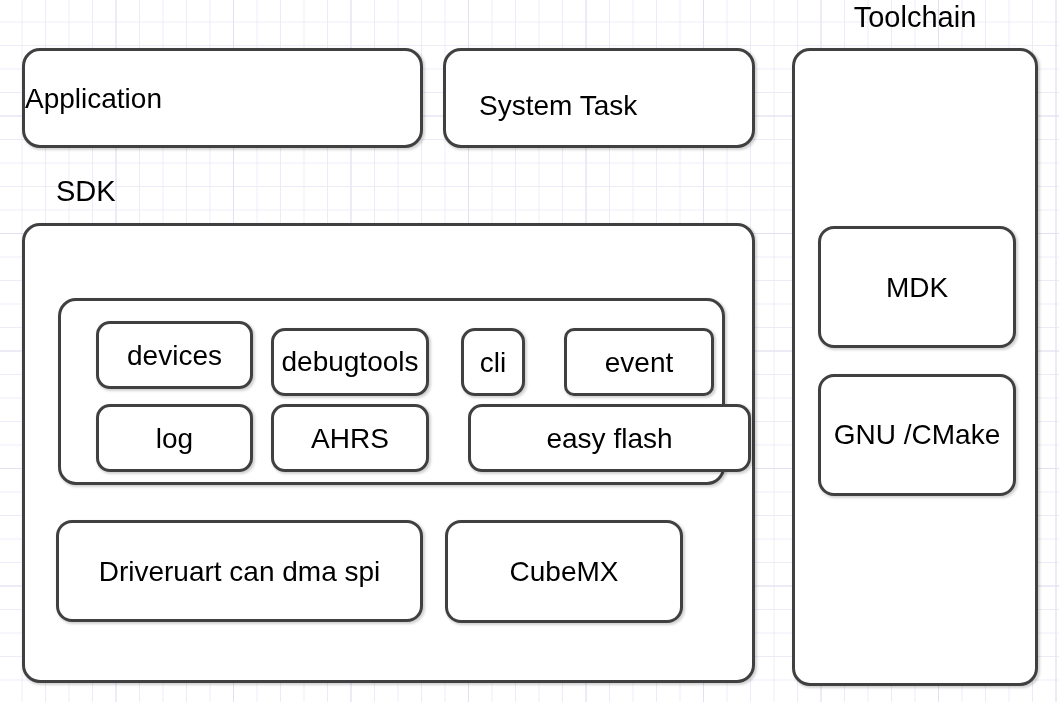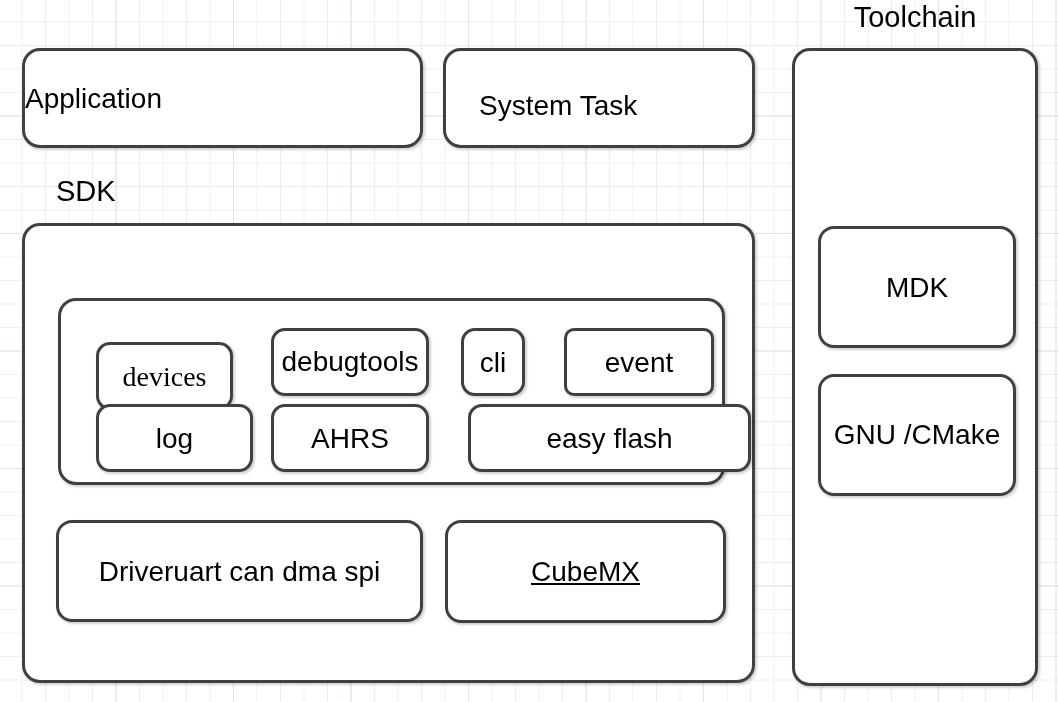--- a/index.html
+++ b/index.html
@@ -64,21 +64,21 @@
     <span>System Task</span>
   </div>
 
   <div class="section-label" style="left:56px; top:177px;">SDK</div>
 
   <div class="box big" style="left:22px; top:223px; width:733px; height:460px; justify-content:flex-start; align-items:flex-start;">
 
 
     <div class="box big" style="left:33px; top:72px; width:667px; height:187px;">
 
-      <div class="box small" style="left:35px; top:41px; width:137px; height:68px;font-family:Liberation Serif, serif;">
+      <div class="box small" style="left:35px; top:20px; width:157px; height:68px;">
         <span>devices</span>
       </div>
 
       <div class="box small lh32" style="left:210px; top:27px; width:158px; height:68px;">
         <span>debug</span>
         <span>tools</span>
       </div>
 
       <div class="box small" style="left:400px; top:27px; width:64px; height:68px;">
         <span>cli</span>
@@ -100,21 +100,21 @@
         <span>easy flash</span>
       </div>
 
     </div>
 
     <div class="box" style="left:31px; top:294px; width:367px; height:102px;">
       <span>Driver</span>
       <span>uart can dma spi</span>
     </div>
 
-    <div class="box" style="left:420px; top:294px; width:281px; height:103px;text-decoration:underline;">
+    <div class="box" style="left:420px; top:294px; width:238px; height:103px;">
       <span>CubeMX</span>
     </div>
 
   </div>
 
   <div class="box big" style="left:792px; top:48px; width:246px; height:638px;">
 
     <div class="box" style="left:23px; top:175px; width:198px; height:122px;">
       <span>MDK</span>
     </div>

